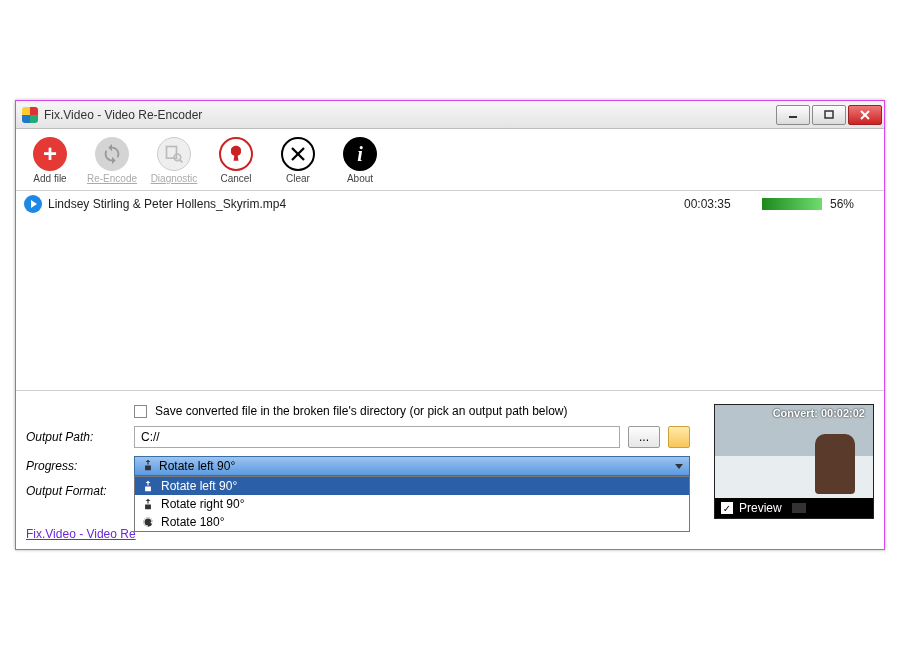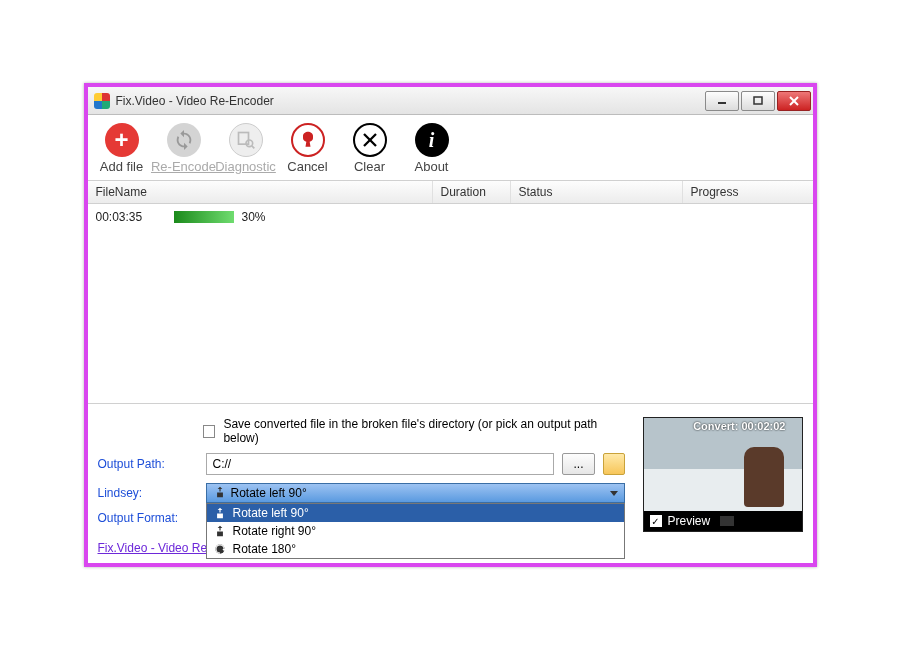--- a/index.html
+++ b/index.html
@@ -1,28 +1,28 @@
 <!DOCTYPE html>
 <html><head>
 <meta charset="utf-8">
 <style>
 * { box-sizing: border-box; margin: 0; padding: 0; font-family: "Segoe UI", Tahoma, sans-serif; font-size: 12px; }
 body { background: #fff; display: flex; align-items: center; justify-content: center; height: 650px; }
-.window { width: 733px; border: 4px solid #d946ef; box-shadow: 0 0 3px rgba(0,0,0,0.3); background: #fff; }
+.window { width: 870px; border: 1px solid #d946ef; box-shadow: 0 0 3px rgba(0,0,0,0.3); background: #fff; }
 .titlebar { height: 28px; background: linear-gradient(#f7f7f7,#e4e4e4); border-bottom: 1px solid #bcbcbc; display: flex; align-items: center; padding: 0 2px 0 6px; }
 .titlebar .app-icon { width: 16px; height: 16px; margin-right: 6px; border-radius: 3px; background: conic-gradient(#d33 0 90deg,#2a7 90deg 180deg,#27c 180deg 270deg,#fc3 270deg 360deg); }
 .titlebar .title { flex: 1; color: #333; font-size: 12px; }
 .winbtns { display: flex; gap: 2px; }
 .winbtn { width: 34px; height: 20px; border: 1px solid #8a8a8a; border-radius: 2px; display: flex; align-items: center; justify-content: center; background: linear-gradient(#fdfdfd,#dcdcdc); cursor: pointer; }
 .winbtn.close { background: linear-gradient(#e77,#c22); border-color: #922; color: #fff; }
 .winbtn svg { width: 12px; height: 10px; }
 .toolbar { display: flex; gap: 14px; padding: 8px 10px 6px; border-bottom: 1px solid #d0d0d0; }
 .tool { display: flex; flex-direction: column; align-items: center; gap: 2px; cursor: pointer; width: 48px; }
 .tool .ticon { width: 34px; height: 34px; border-radius: 50%; display: flex; align-items: center; justify-content: center; }
-.tool .tlabel { font-size: 13px; color: #444; white-space: nowrap; }
+.tool .tlabel { font-size: 10px; color: #444; white-space: nowrap; }
 .tool.disabled .tlabel { color: #aaa; text-decoration: underline; }
 .ic-add { background: #e53935; color: #fff; font-size: 24px; font-weight: bold; }
 .ic-re { background: #d4d4d4; color: #888; }
 .ic-diag { background: #eee; border: 1px solid #ccc; }
 .ic-cancel { background: #fff; border: 2px solid #c22; }
 .ic-clear { background: #fff; border: 2px solid #000; }
 .ic-about { background: #000; color: #fff; font-weight: bold; font-size: 20px; font-style: italic; font-family: Georgia, serif; }
 .listhdr { display: flex; background: linear-gradient(#fdfdfd,#ececec); border-bottom: 1px solid #d0d0d0; }
 .listhdr div { padding: 4px 8px; border-right: 1px solid #e0e0e0; color: #333; font-size: 12px; }
 .col-name { flex: 1; }
@@ -31,39 +31,39 @@
 .col-prog { width: 130px; border-right: none !important; }
 .listbody { height: 200px; background: #fff; overflow: auto; border-bottom: 1px solid #d0d0d0; }
 .row { display: flex; align-items: center; height: 26px; }
 .row .cell { padding: 0 8px; font-size: 12px; color: #222; }
 .filecell { flex: 1; display: flex; align-items: center; gap: 6px; }
 .fileicon { width: 18px; height: 18px; border-radius: 50%; background: #1e88e5; display: flex; align-items: center; justify-content: center; }
 .fileicon::after { content: ""; width: 0; height: 0; border-left: 6px solid #fff; border-top: 4px solid transparent; border-bottom: 4px solid transparent; margin-left: 2px; }
 .prog-wrap { display: flex; align-items: center; gap: 8px; }
 .prog-bar { width: 60px; height: 12px; background: linear-gradient(to right,#1b8a1b,#6fdc6f); }
 .infobar { background: #eee; border-top: 1px solid #ccc; border-bottom: 1px solid #ccc; padding: 6px 10px; display: flex; gap: 30px; color: #333; }
-.bottom { display: flex; padding: 13px 10px 4px; gap: 18px; position: relative; }
+.bottom { display: flex; padding: 13px 10px 4px; gap: 24px; position: relative; }
 .formcol { flex: 1; }
 .formrow { display: flex; align-items: center; margin-bottom: 8px; gap: 8px; }
-.formrow .lbl { width: 100px; color: #1d4ed8; }
+.formrow .lbl { width: 100px; color: #000000; font-style: italic; }
 .chk { width: 13px; height: 13px; border: 1px solid #888; background: #fff; }
 .txtin { flex: 1; height: 22px; border: 1px solid #aaa; padding: 0 6px; background: #fff; }
 .btn-sm { height: 22px; border: 1px solid #999; background: linear-gradient(#fdfdfd,#e6e6e6); padding: 0 10px; cursor: pointer; font-size: 12px; border-radius: 2px; }
 .foldericon { width: 22px; height: 22px; border: 1px solid #c9a23a; background: linear-gradient(#ffe9a8,#f7c65a); border-radius: 2px; cursor: pointer; }
 .select-open { position: relative; flex: 1; }
 .select-hdr { height: 20px; border: 1px solid #3a6ea5; background: linear-gradient(#9dc3f2,#5a9ae0); color: #000; display: flex; align-items: center; padding: 0 6px; gap: 4px; cursor: pointer; }
 .select-hdr .arrow { margin-left: auto; width: 0; height: 0; border-left: 4px solid transparent; border-right: 4px solid transparent; border-top: 5px solid #333; }
 .select-drop { position: absolute; left: 0; right: 0; top: 20px; background: #fff; border: 1px solid #777; z-index: 10; }
 .opt { display: flex; align-items: center; gap: 6px; padding: 2px 6px; cursor: pointer; }
 .opt.sel { background: #2b5fa8; color: #fff; }
 .opt .oicon { width: 14px; height: 14px; display: flex; align-items: center; justify-content: center; }
 .preview { width: 160px; height: 115px; border: 1px solid #222; background: #444; position: relative; display: flex; flex-direction: column; }
 .prev-img { flex: 1; background: linear-gradient(#b7c4cb 0 55%, #e8edef 55% 100%); position: relative; }
 .prev-img .figure { position: absolute; right: 18px; bottom: 4px; width: 40px; height: 60px; background: #5a3a2a; border-radius: 10px 10px 4px 4px; }
-.prev-label { position: absolute; top: 2px; right: 16px; color: #fff; font-size: 11px; font-weight: bold; text-shadow: 0 0 2px #000; }
+.prev-label { position: absolute; top: 2px; right: 8px; color: #fff; font-size: 11px; font-weight: bold; text-shadow: 0 0 2px #000; }
 .prev-bar { height: 20px; background: #000; display: flex; align-items: center; gap: 6px; padding: 0 6px; color: #fff; font-size: 11px; }
 .prev-bar .pchk { width: 12px; height: 12px; background: #fff; display: flex; align-items: center; justify-content: center; color: #000; font-size: 10px; }
 .link { color: #6d28d9; text-decoration: underline; cursor: pointer; padding: 4px 0 8px 10px; display: inline-block; }
 .smicon { width: 14px; height: 14px; }
 </style>
 </head>
 <body>
 
 <div class="window">
   <div class="titlebar">
@@ -128,55 +128,53 @@
           </svg>
         </div>
       <div class="tlabel">Clear</div>
     </div>
     <div class="tool">
       <div class="ticon ic-about">i</div>
       <div class="tlabel">About</div>
     </div>
   </div>
 
-  <div class="listhdr">
-    <div class="col-name">FileName</div>
-    <div class="col-dur">Duration</div>
-    <div class="col-stat">Status</div>
-    <div class="col-prog">Progress</div>
-  </div>
 
   <div class="listbody">
     <div class="row">
+      <div class="cell filecell col-name">
+        <div class="fileicon"></div>
+        <span>Lindsey Stirling  &amp; Peter Hollens_Skyrim.mp4</span>
+      </div>
       <div class="cell col-dur">00:03:35</div>
       <div class="cell col-prog">
         <div class="prog-wrap">
           <div class="prog-bar"></div>
-          <span>30%</span>
+          <span>56%</span>
         </div>
       </div>
     </div>
   </div>
 
 
   <div class="bottom">
     <div class="formcol">
       <div class="formrow">
         <div class="lbl"></div>
         <div class="chk"></div>
         <span>Save converted file in the broken file's directory (or pick an output path below)</span>
       </div>
       <div class="formrow">
         <div class="lbl">Output Path:</div>
         <input class="txtin" value="C://" style="">
         <button class="btn-sm">...</button>
         <div class="foldericon"></div>
       </div>
       <div class="formrow">
-        <div class="lbl">Lindsey:</div>
+        <div class="lbl">Progress:</div>
         <div class="select-open">
           <div class="select-hdr">
             <span class="oicon"><svg class="smicon" viewBox="0 0 24 24">
                   <path fill="#333" d="M7 13h10v8H7zM12 3L8 7h3v4h2V7h3z"></path>
                 </svg></span>
             <span>Rotate left 90°</span>
             <span class="arrow"></span>
           </div>
           <div class="select-drop">
             <div class="opt sel">

